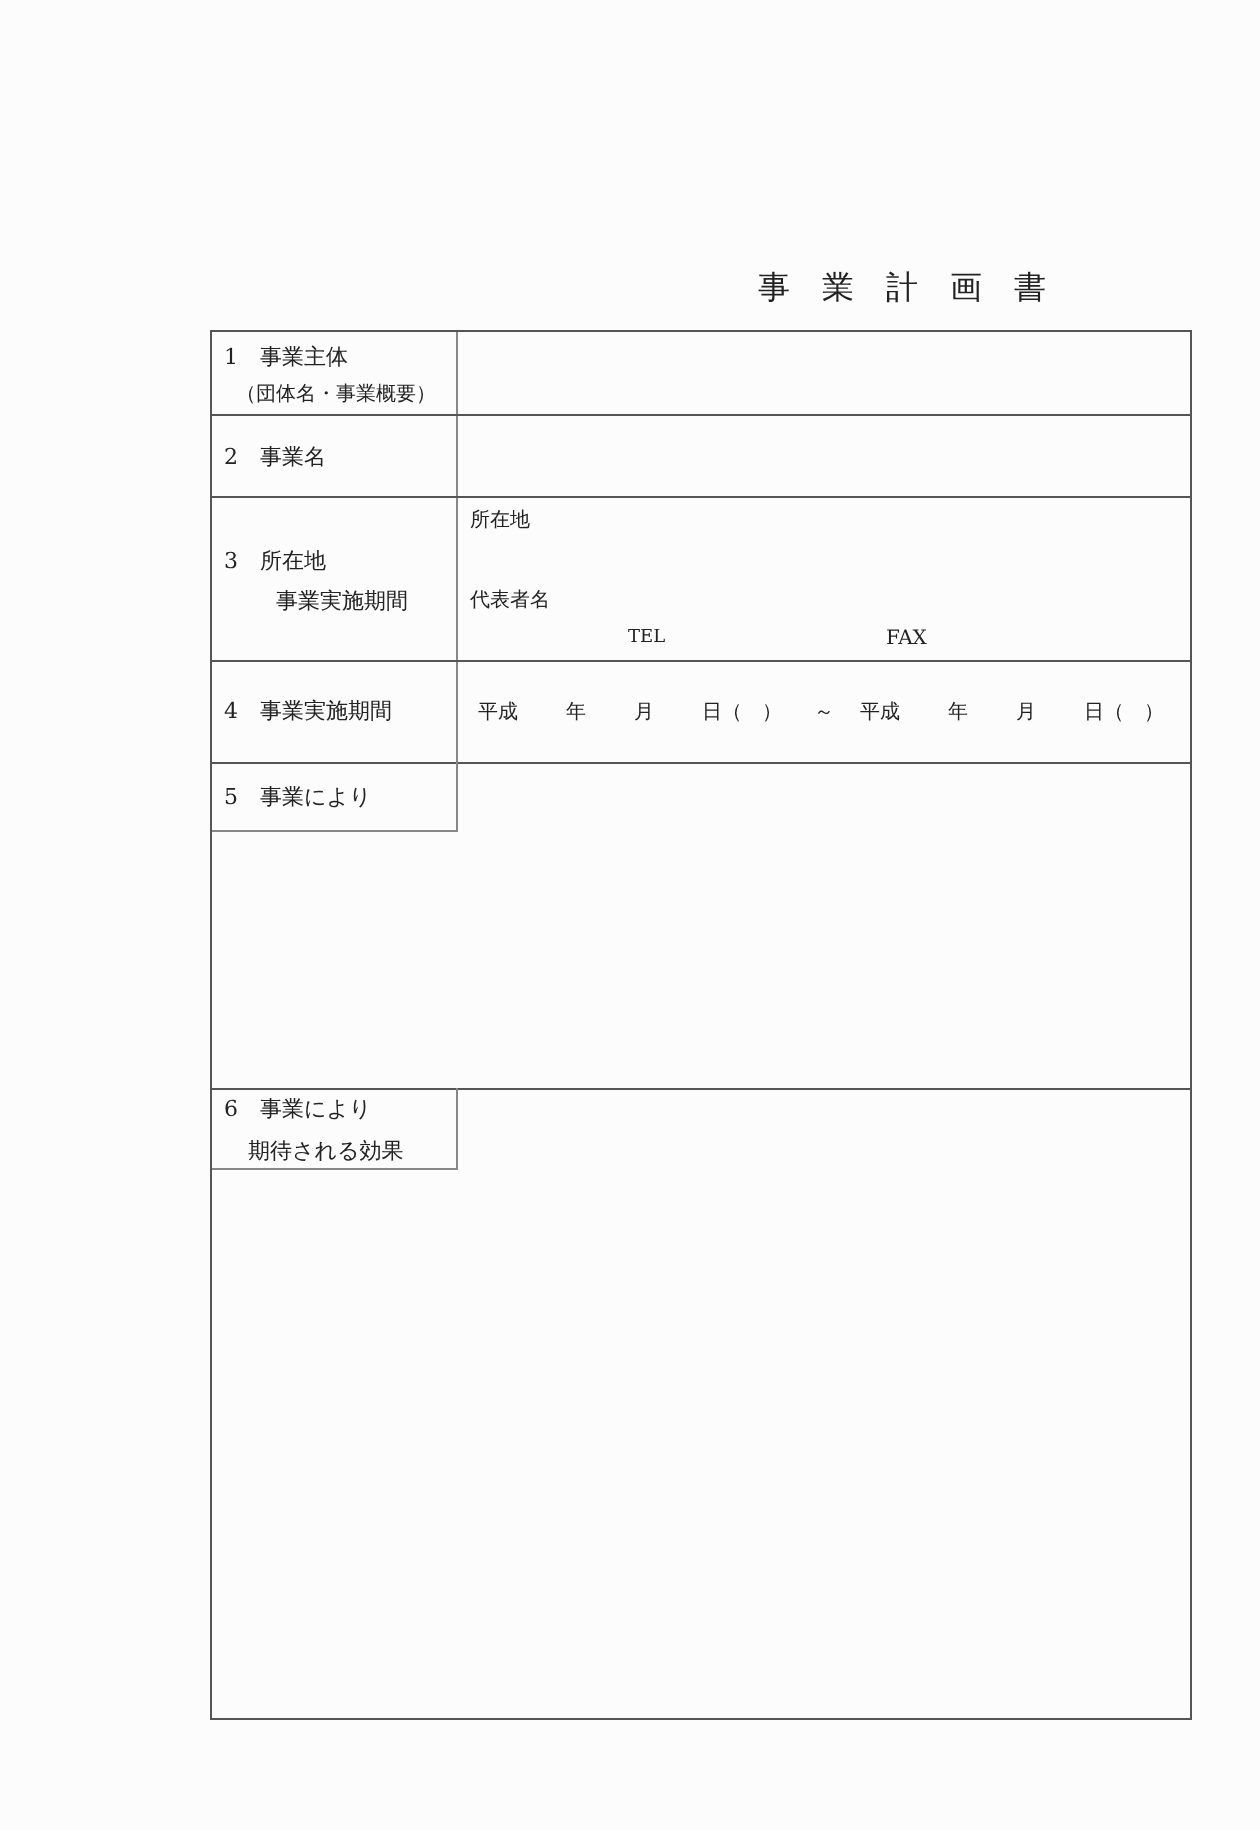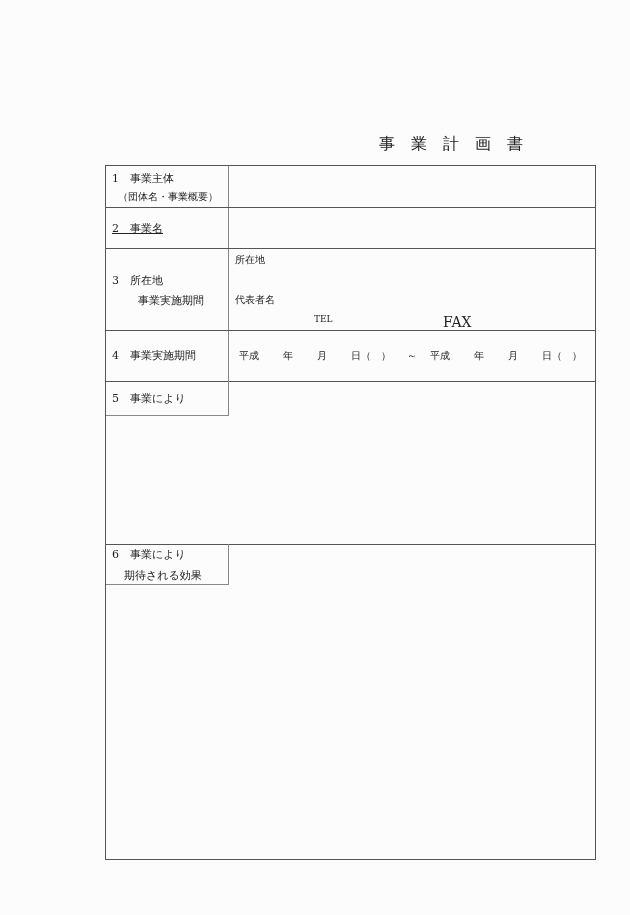--- a/index.html
+++ b/index.html
@@ -37,35 +37,35 @@
 
   <div>
     <div class="lbl" style="left:6px; top:5px;">
       <span>1</span>　<span>事業主体</span>
     </div>
     <div class="lbl sm" style="left:12px; top:24px;">（団体名・事業概要）</div>
     <div class="txt" style="left:124px; top:1px; width:365px; height:39px;"></div>
   </div>
 
   <div>
-    <div class="lbl" style="left:6px; top:55px;text-decoration:underline;">
+    <div class="lbl" style="left:6px; top:55px;">
       <span>2</span>　<span>事業名</span>
     </div>
     <div class="txt" style="left:124px; top:42px; width:365px; height:39px;"></div>
   </div>
 
   <div>
     <div class="lbl" style="left:6px; top:107px;">
       <span>3</span>　<span>所在地</span>
     </div>
     <div class="lbl" style="left:32px; top:127px;">事業実施期間</div>
     <div class="txt" style="left:129px; top:87px;">所在地</div>
     <div class="txt" style="left:129px; top:127px;">代表者名</div>
     <div class="txt" style="left:208px; top:148px; font-size:9px;">TEL</div>
-    <div class="txt" style="left:337px; top:148px; font-size:14px;">FAX</div>
+    <div class="txt" style="left:337px; top:148px; font-size:10px;">FAX</div>
   </div>
 
   <div>
     <div class="lbl" style="left:6px; top:182px;">
       <span>4</span>　<span>事業実施期間</span>
     </div>
     <div class="txt" style="left:133px; top:183px;">平成</div>
     <div class="txt" style="left:177px; top:183px;">年</div>
     <div class="txt" style="left:211px; top:183px;">月</div>
     <div class="txt" style="left:245px; top:183px;">日（　）</div>

